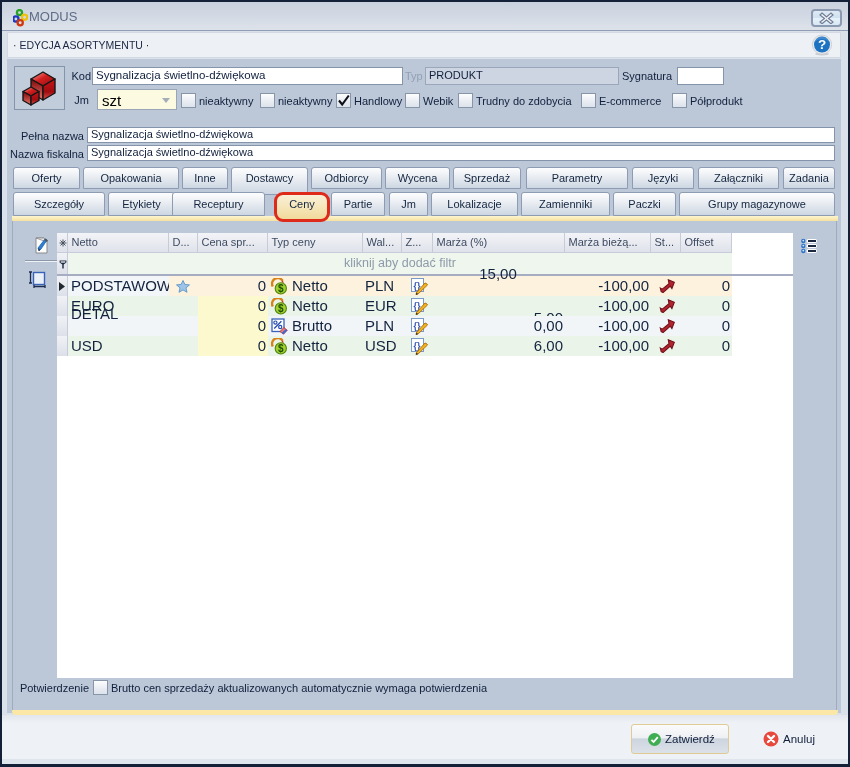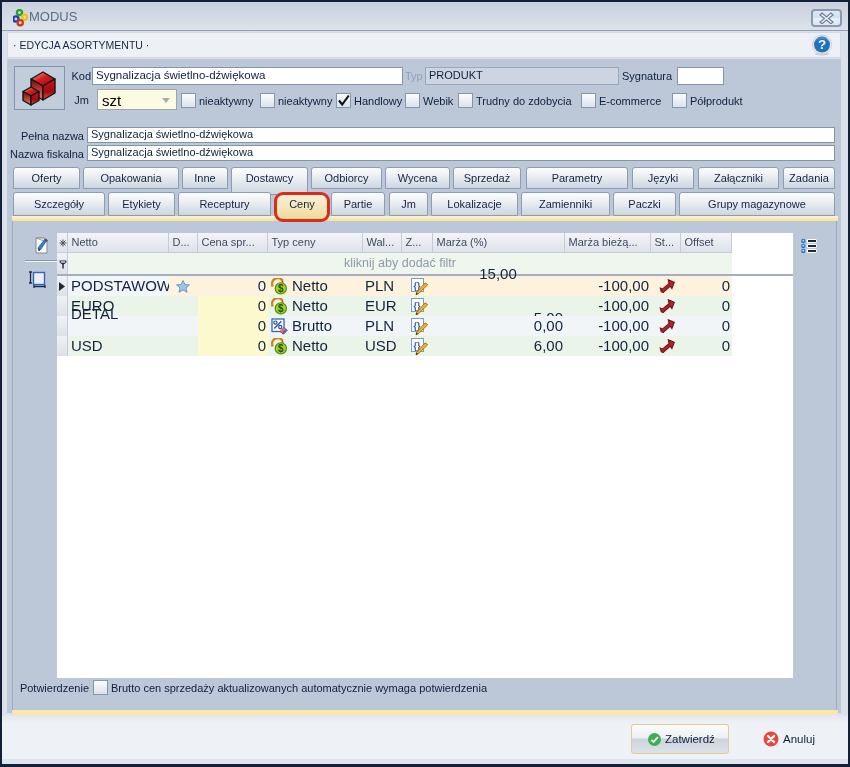--- a/index.html
+++ b/index.html
@@ -106,21 +106,21 @@
 <div class="tab" style="left:231px;top:167px;width:77px;height:28px;line-height:20px">Dostawcy</div>
 <div class="tab" style="left:311px;top:167px;width:71px;height:22px;line-height:20px">Odbiorcy</div>
 <div class="tab" style="left:385px;top:167px;width:65px;height:22px;line-height:20px">Wycena</div>
 <div class="tab" style="left:453px;top:167px;width:68px;height:22px;line-height:20px">Sprzedaż</div>
 <div class="tab" style="left:526px;top:167px;width:102px;height:22px;line-height:20px">Parametry</div>
 <div class="tab" style="left:632px;top:167px;width:62px;height:22px;line-height:20px">Języki</div>
 <div class="tab" style="left:698px;top:167px;width:81px;height:22px;line-height:20px">Załączniki</div>
 <div class="tab" style="left:783px;top:167px;width:52px;height:22px;line-height:20px">Zadania</div>
 <div class="tab" style="left:13px;top:192px;width:92px;height:24px;line-height:22px">Szczegóły</div>
 <div class="tab" style="left:108px;top:192px;width:67px;height:24px;line-height:22px">Etykiety</div>
-<div class="tab" style="left:178px;top:192px;width:93px;height:24px;line-height:22px">Receptury</div>
+<div class="tab" style="left:172px;top:192px;width:93px;height:24px;line-height:22px">Receptury</div>
 <div class="tab" style="left:331px;top:192px;width:54px;height:24px;line-height:22px">Partie</div>
 <div class="tab" style="left:389px;top:192px;width:39px;height:24px;line-height:22px">Jm</div>
 <div class="tab" style="left:431px;top:192px;width:87px;height:24px;line-height:22px">Lokalizacje</div>
 <div class="tab" style="left:521px;top:192px;width:89px;height:24px;line-height:22px">Zamienniki</div>
 <div class="tab" style="left:613px;top:192px;width:63px;height:24px;line-height:22px">Paczki</div>
 <div class="tab" style="left:679px;top:192px;width:156px;height:24px;line-height:22px">Grupy magazynowe</div>
 <div class="abs" style="left:12px;top:216px;width:826px;height:5px;background:linear-gradient(180deg,#fdf4ce,#f6e29f)"></div>
 <div class="abs" style="left:12px;top:221px;width:1px;height:489px;background:#9fabbd"></div>
 <div class="abs" style="left:836px;top:221px;width:1px;height:489px;background:#9fabbd"></div>
 <div class="abs" style="left:277px;top:194px;width:50px;height:26px;background:linear-gradient(180deg,#f8f0da,#f6e7bd 45%,#f0d898);border-radius:2px"></div>

